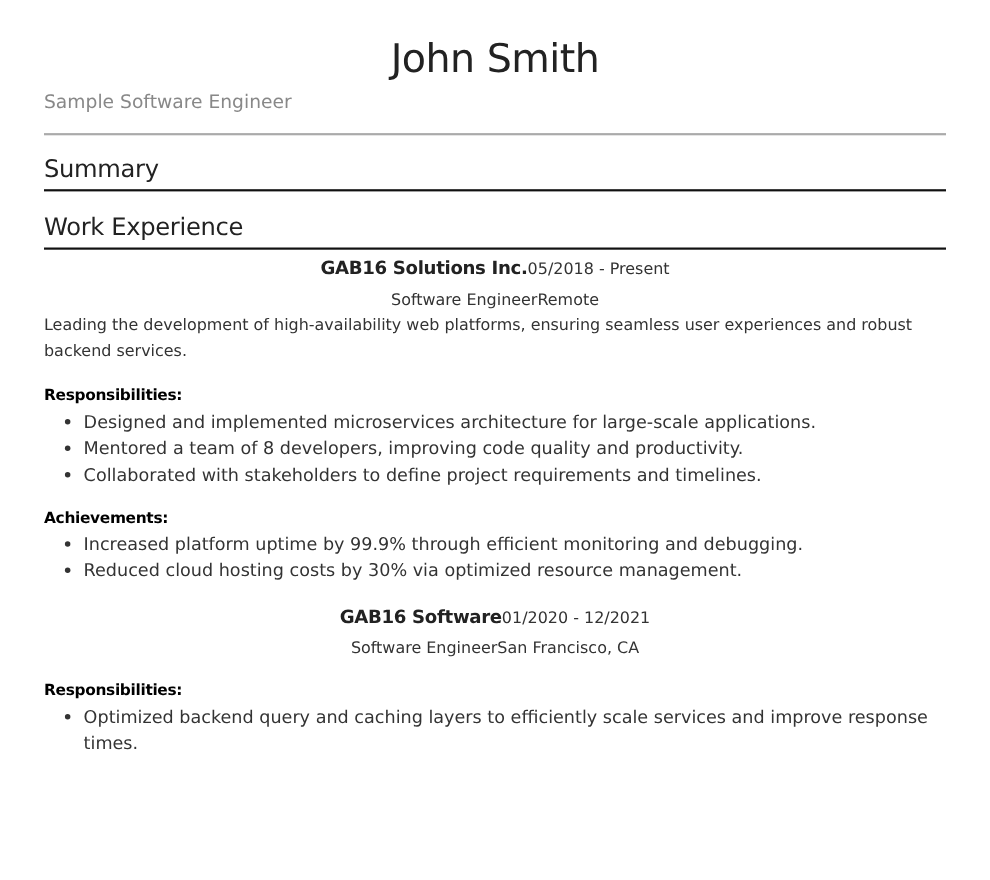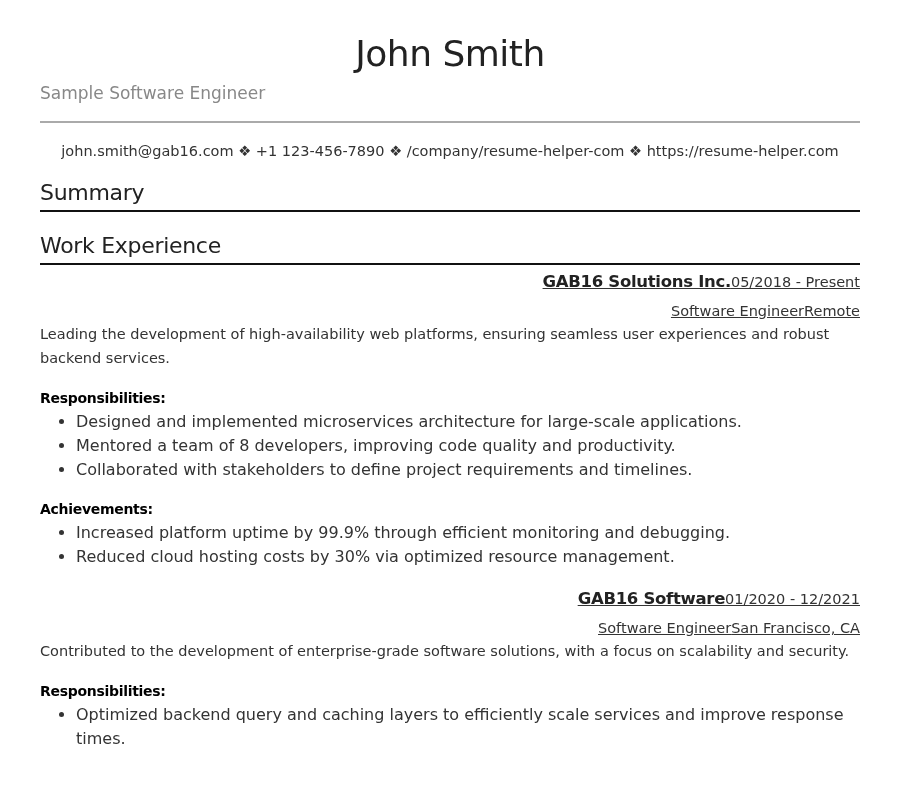--- a/index.html
+++ b/index.html
@@ -22,40 +22,39 @@
     .contact {
       text-align: center; font-size: 14.5px; color: #333;
       margin-top: 18px; line-height: 20px; white-space: nowrap;
     }
     .section-title {
       font-size: 22px; color: #222; margin: 0; line-height: 30px;
       font-weight: 500; letter-spacing: -0.3px;
     }
     .section-rule { border: 0; border-top: 2px solid #111; margin: 2px 0 0 0; }
     .summary-text { font-size: 14.5px; margin-top: 8px; line-height: 20px; }
-    .row { display: flex; justify-content: flex-end; align-items: baseline; text-decoration: underline; }
+    .row { display: flex; justify-content: center; align-items: baseline; }
     .company { font-size: 16.5px; font-weight: 600; color: #222; line-height: 22px; letter-spacing: -0.3px; }
     .dates { font-size: 14.5px; color: #333; }
     .role, .location { font-size: 14.5px; color: #333; line-height: 20px; }
     .desc { font-size: 14.5px; line-height: 24px; color: #333; }
     .label { font-size: 14px; font-weight: 600; color: #000000; letter-spacing: -0.3px; line-height: 20px; }
     ul.bullets { margin: 2px 0 0 0; padding-left: 36px; font-size: 16px; line-height: 24px; }
     ul.bullets li { padding-left: 0; }
     .tech { font-size: 14.5px; line-height: 20px; }
     .tech .label { font-size: 14.5px; }
   </style>
 </head>
 <body>
 
 <div class="page">
 
   <h1 class="name">John Smith</h1>
   <div class="subtitle">Sample Software Engineer</div>
   <hr class="header-rule">
-  <div class="contact">john.smith@gab16.com ❖ +1 123-456-7890 ❖ /company/resume-helper-com ❖ https://resume-helper.com</div>
 
   <div style="margin-top:17px;">
     <h2 class="section-title">Summary</h2>
     <hr class="section-rule">
   </div>
 
   <div style="margin-top:19px;">
     <h2 class="section-title">Work Experience</h2>
     <hr class="section-rule">
 
@@ -87,21 +86,20 @@
 
     <div style="margin-top:19px;">
       <div class="row">
         <span class="company">GAB16 Software</span>
         <span class="dates">01/2020 - 12/2021</span>
       </div>
       <div class="row" style="margin-top:8px;">
         <span class="role">Software Engineer</span>
         <span class="location">San Francisco, CA</span>
       </div>
-      <div class="desc" style="margin-top:1px;">Contributed to the development of enterprise-grade software solutions, with a focus on scalability and security.</div>
 
       <div class="label" style="margin-top:18px;">Responsibilities:</div>
       <ul class="bullets">
         <li>Optimized backend query and caching layers to efficiently scale services and improve response times.</li>
       </ul>
     </div>
   </div>
 
 </div>
 

